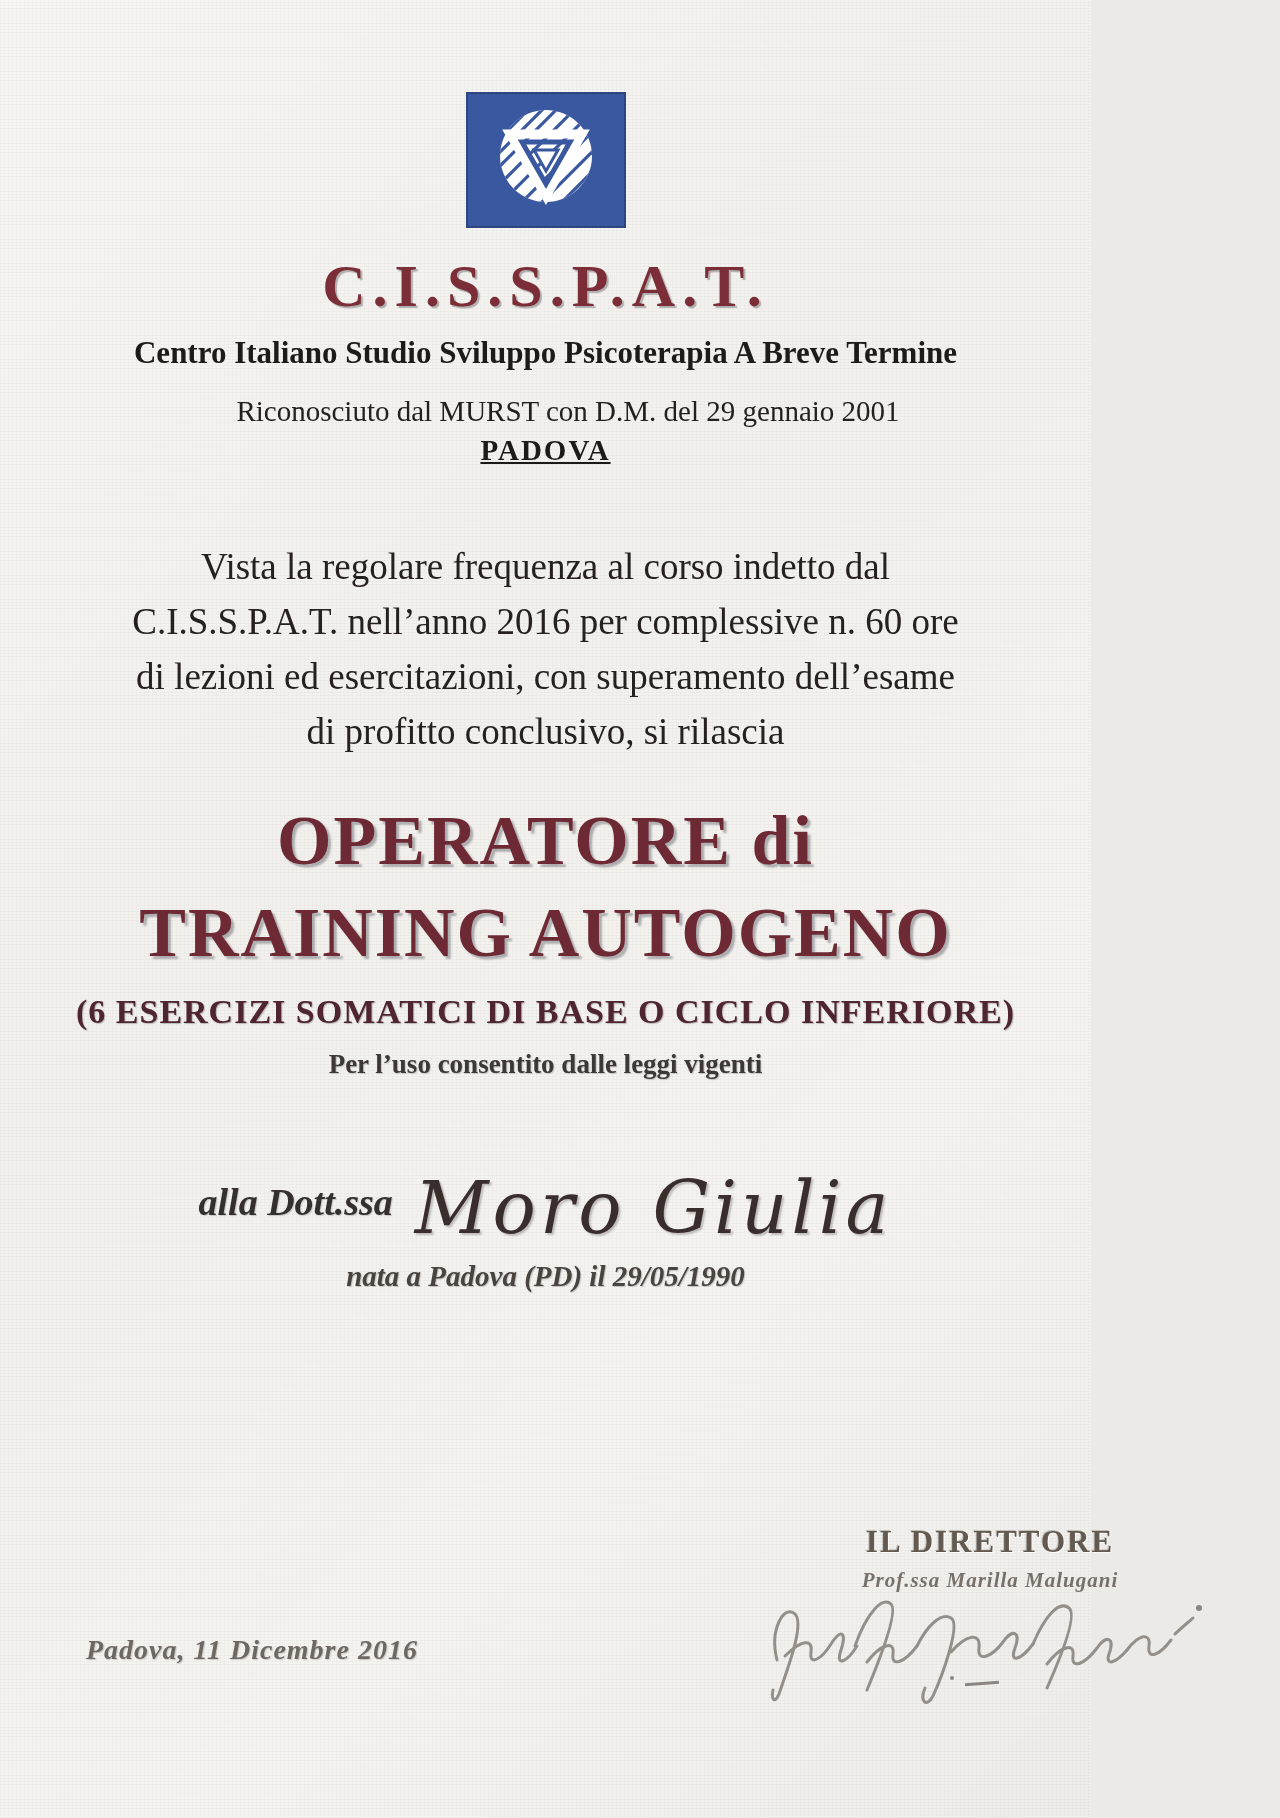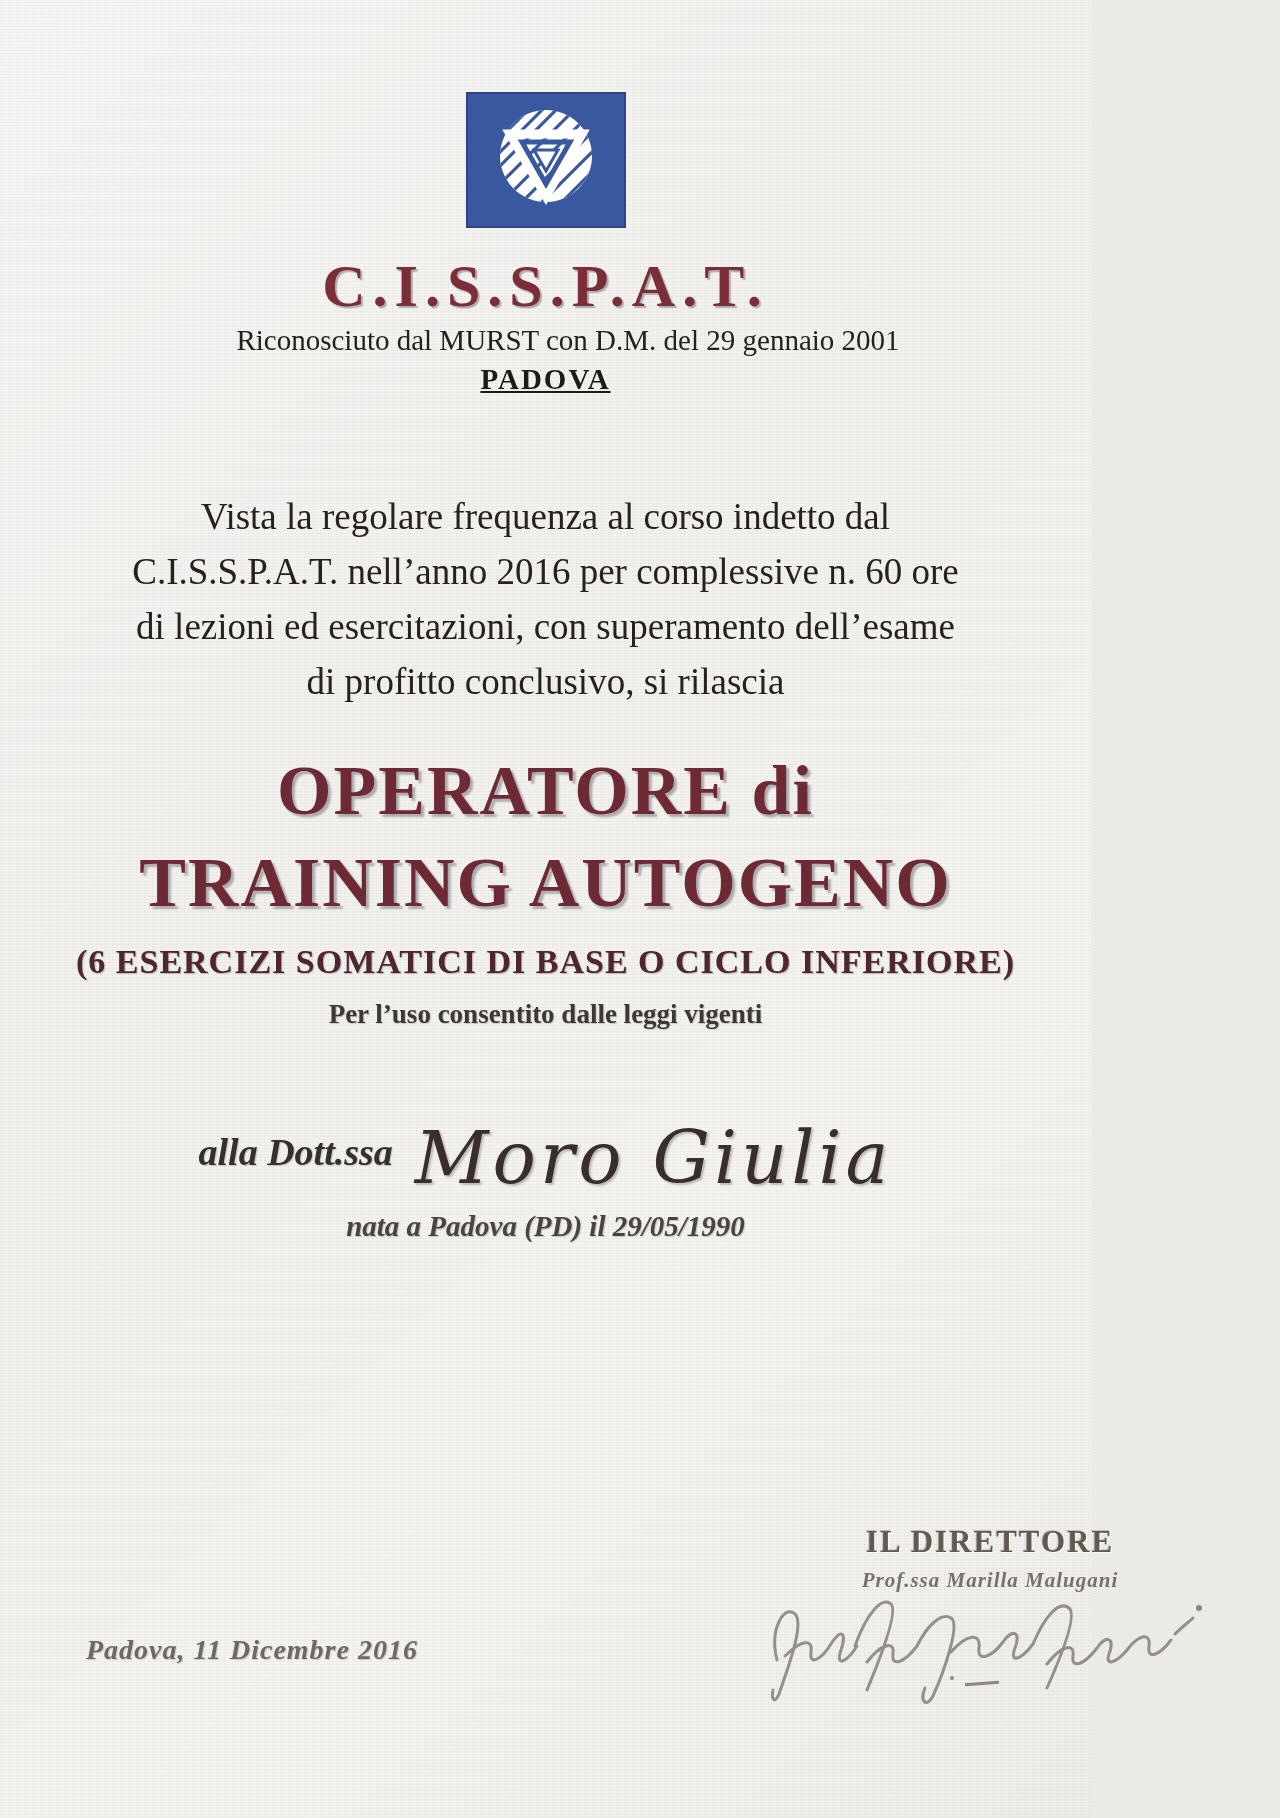--- a/index.html
+++ b/index.html
@@ -27,30 +27,30 @@
     margin-top:20px;
     font-size:60px; font-weight:bold; letter-spacing:7px;
     color:#7b2e38;
     text-shadow:2px 2px 1px rgba(95,95,100,0.45);
   }
   .org-name{
     margin-top:14px;
     font-size:31px; font-weight:bold; color:#1d1a18;
   }
   .recognition{
-    margin-top:3px;
+    margin-top:24px;
     font-size:29px; color:#24201d;padding-left:45px;
   }
   .city{
     margin-top:6px;
     font-size:29px; font-weight:bold; letter-spacing:2px;
     text-decoration:underline; color:#1d1a18;text-align:center;
   }
   .preamble{
-    margin-top:93px;
+    margin-top:72px;
     font-size:37px; line-height:55px; color:#26201e;
   }
   .diploma-label{
     margin-top:58px;
     font-size:47px; font-weight:bold; color:#67262f;
     text-shadow:2px 2px 1px rgba(100,100,105,0.4);
   }
   .big-title{
     font-size:70px; font-weight:bold; color:#6d2a35; letter-spacing:2px;
     text-shadow:3px 3px 2px rgba(90,90,100,0.45);
@@ -143,20 +143,21 @@
         <line x1="82" y1="144" x2="168" y2="58"></line>
       </g>
       <path d="M 44 42 L 116 42 L 80 104 Z" fill="none" stroke="#ffffff" stroke-width="9"></path>
       <path d="M 56 50 L 104 50 L 80 92 Z" fill="none" stroke="#3a58a0" stroke-width="5"></path>
       <path d="M 68 58 L 92 58 L 80 79 Z" fill="#ffffff" stroke="#3a58a0" stroke-width="3"></path>
     </svg>
   </div>
 
   <div class="center-col">
     <div class="org-acronym">C.I.S.S.P.A.T.</div>
+    <div class="org-name">Centro Italiano Studio Sviluppo Psicoterapia A Breve Termine</div>
     <div class="recognition">Riconosciuto dal MURST con D.M. del 29 gennaio 2001</div>
     <div class="city">PADOVA</div>
 
     <div class="preamble">
       <div>Vista la regolare frequenza al corso indetto dal</div>
       <div>C.I.S.S.P.A.T. nell’anno 2016 per complessive n. 60 ore</div>
       <div>di lezioni ed esercitazioni, con superamento dell’esame</div>
       <div>di profitto conclusivo, si rilascia</div>
     </div>
 

